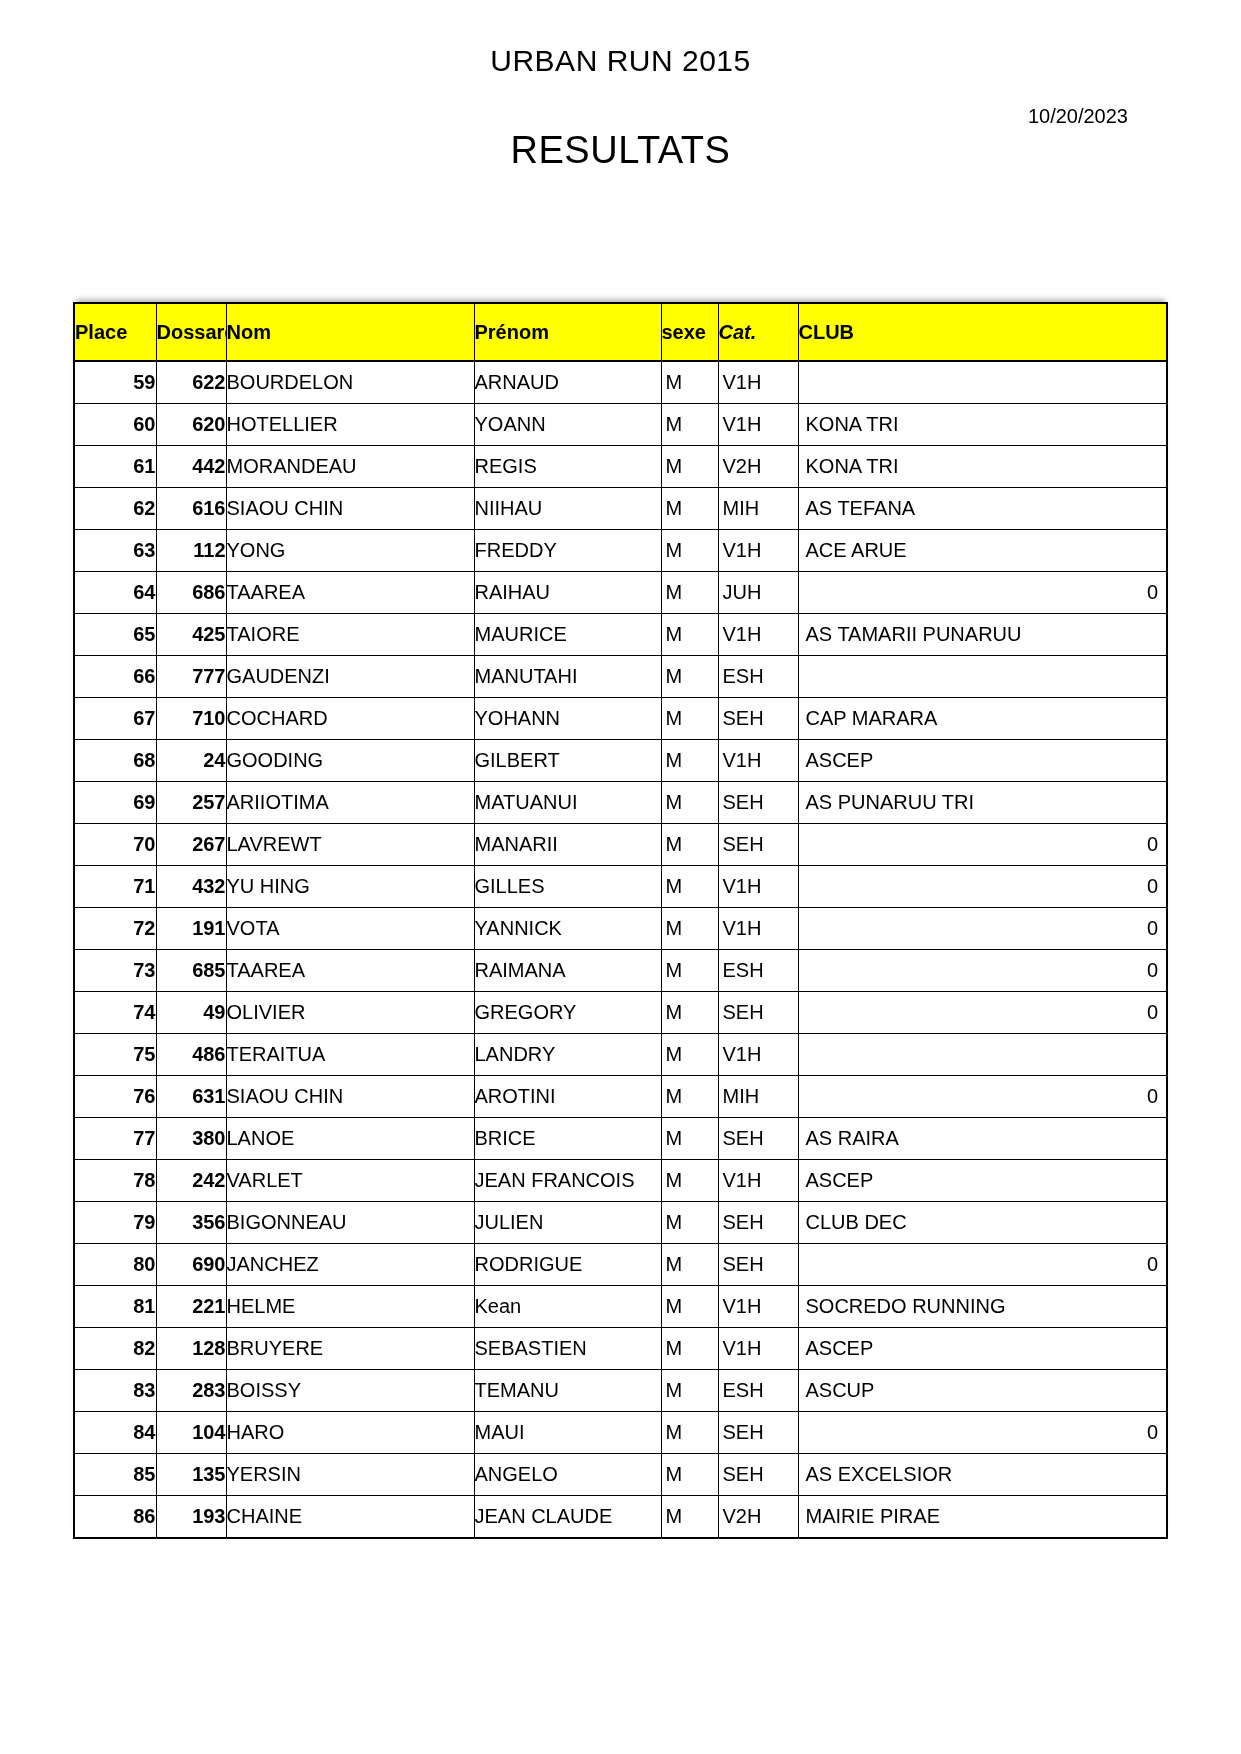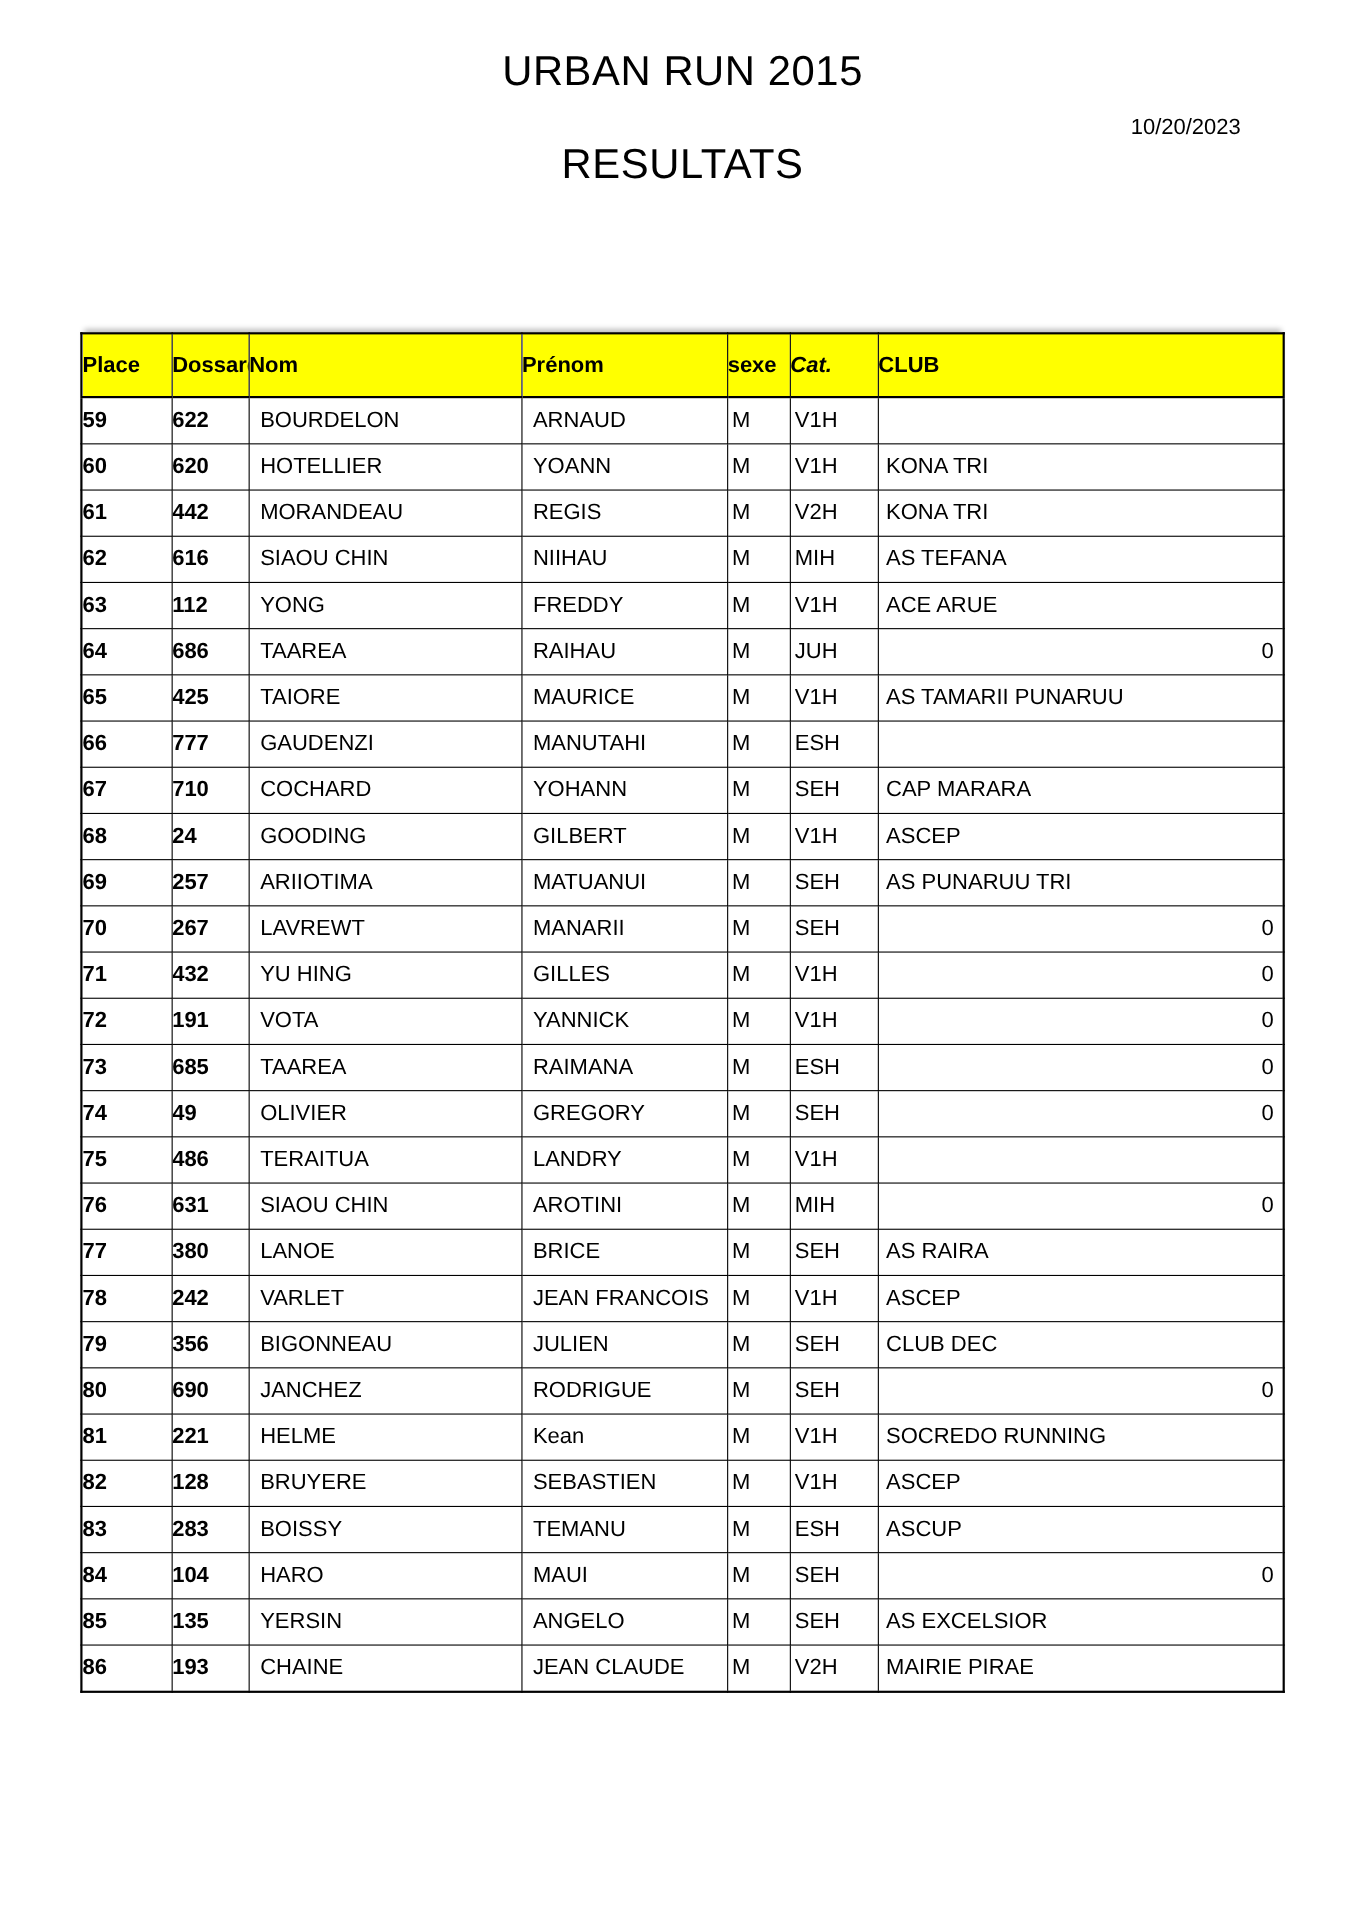--- a/index.html
+++ b/index.html
@@ -10,21 +10,21 @@
     background:#ffffff;
     font-family:"Liberation Sans", sans-serif;
     color:#000000;
     overflow:hidden;
   }
   .title {
     position:absolute;
     top:44px; left:0;
     width:100%;
     text-align:center;
-    font-size:38px;
+    font-size:30px;
     font-weight:400;
     letter-spacing:0.5px;
     margin:0;
   }
   .date {
     position:absolute;
     top:105px;
     right:113px;
     font-size:20px;
     font-weight:400;
@@ -64,22 +64,22 @@
     padding:0;
     border-bottom:2px solid #000000;
   }
   .results tbody td {
     height:41px;
     font-size:20px;
     font-weight:400;
     padding:0;
   }
   
-  .results td.c0, .results td.c1 { text-align:left; font-weight:700; }
-  .results td.c2, .results td.c3 { text-align:left; padding-left:10px; }
+  .results td.c0, .results td.c1 { text-align:right; font-weight:700; }
+  .results td.c2, .results td.c3 { text-align:left; padding-left:0; }
   .results td.c4, .results td.c5 { text-align:left; padding-left:4px; }
   .results td.c6 { text-align:left; padding-left:7px; }
   .results td.c6.zero { text-align:right; padding-left:0; padding-right:8px; }
 </style>
 </head>
 <body>
 
 <div class="page">
 
   <h1 class="title">URBAN RUN 2015</h1>

